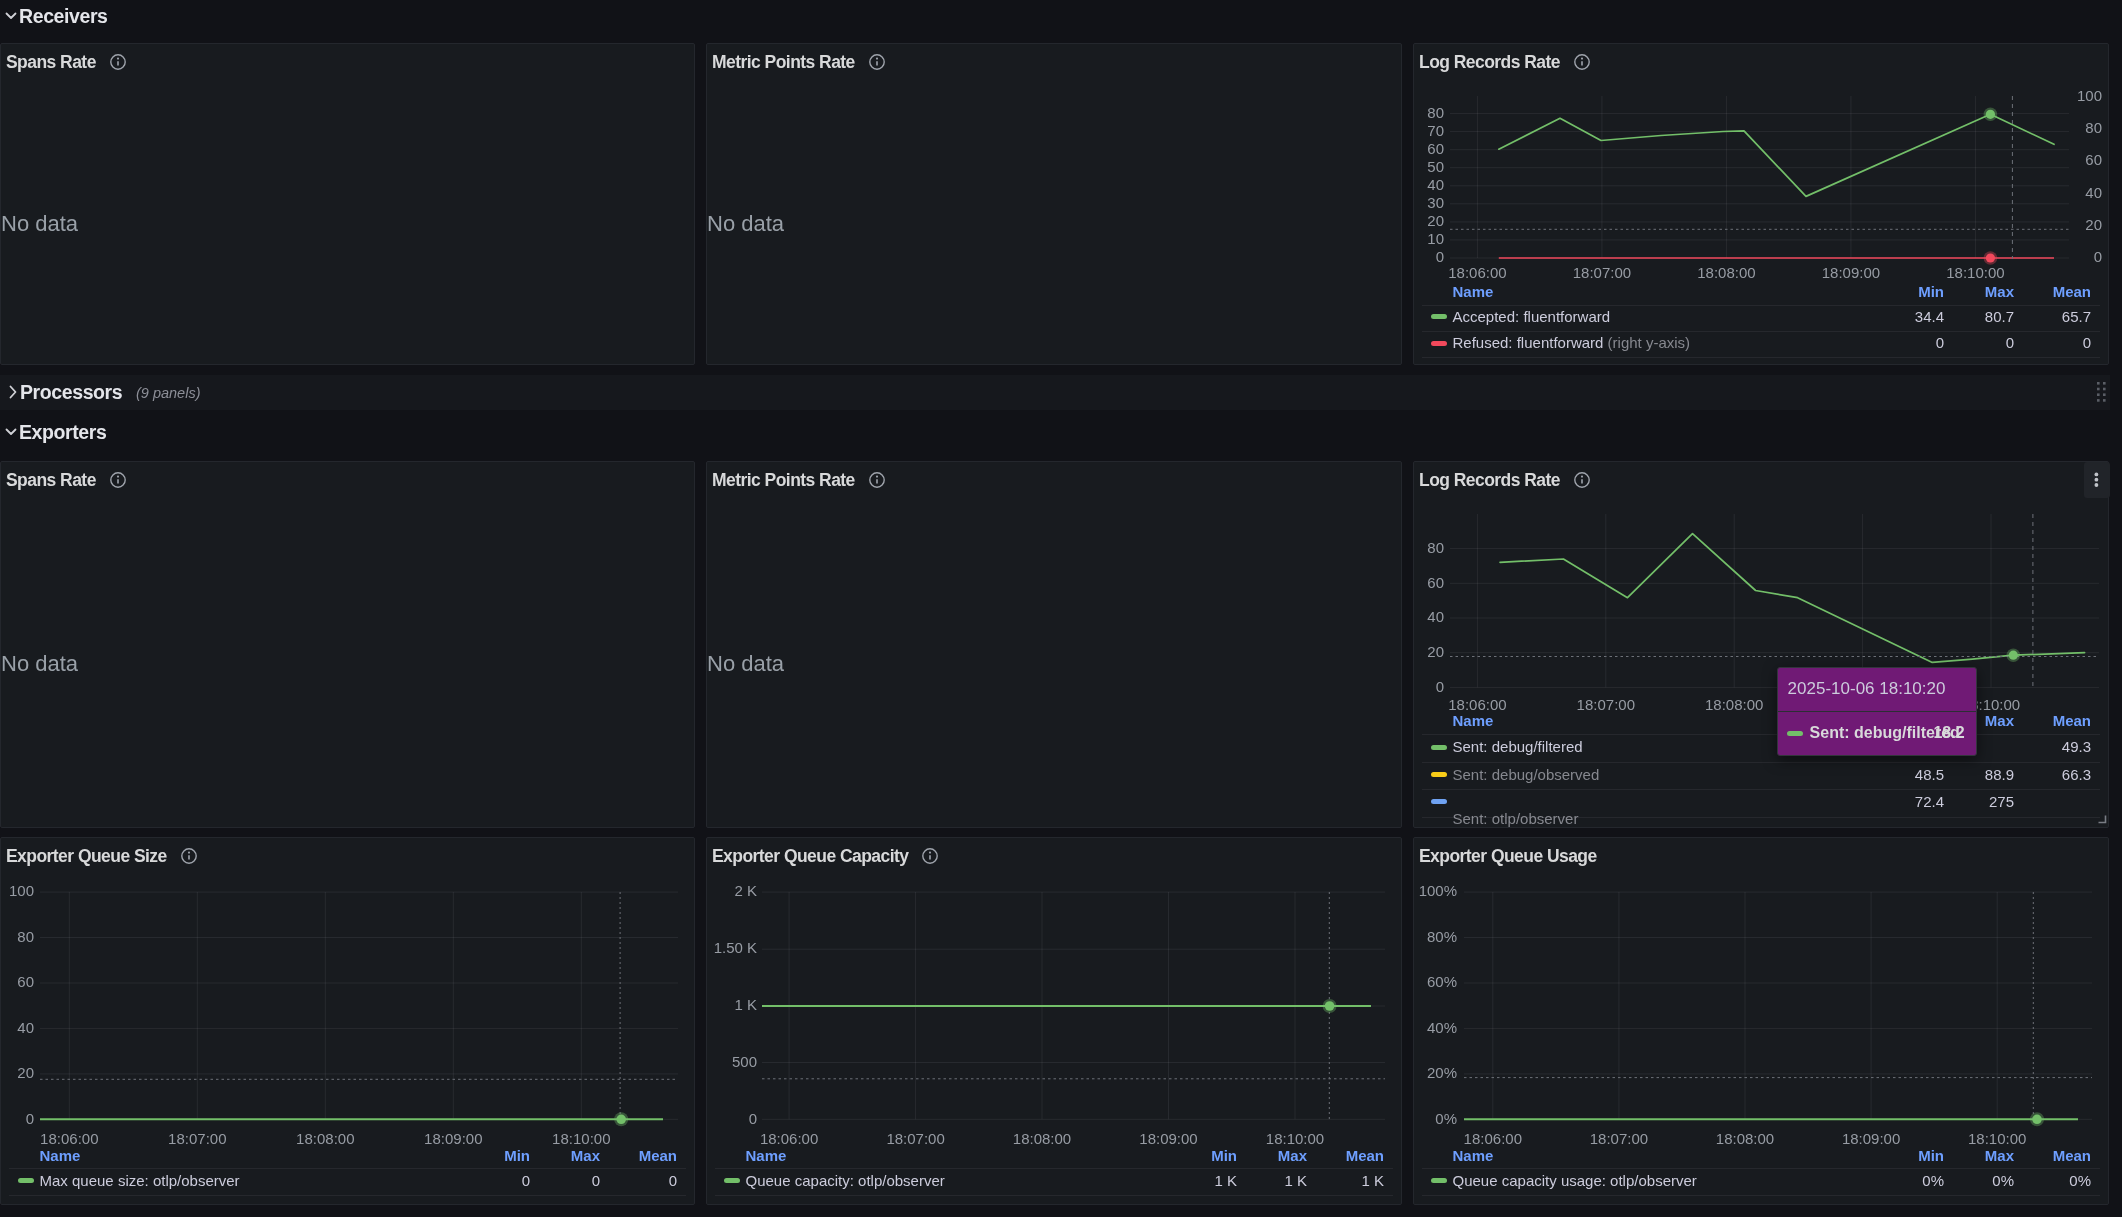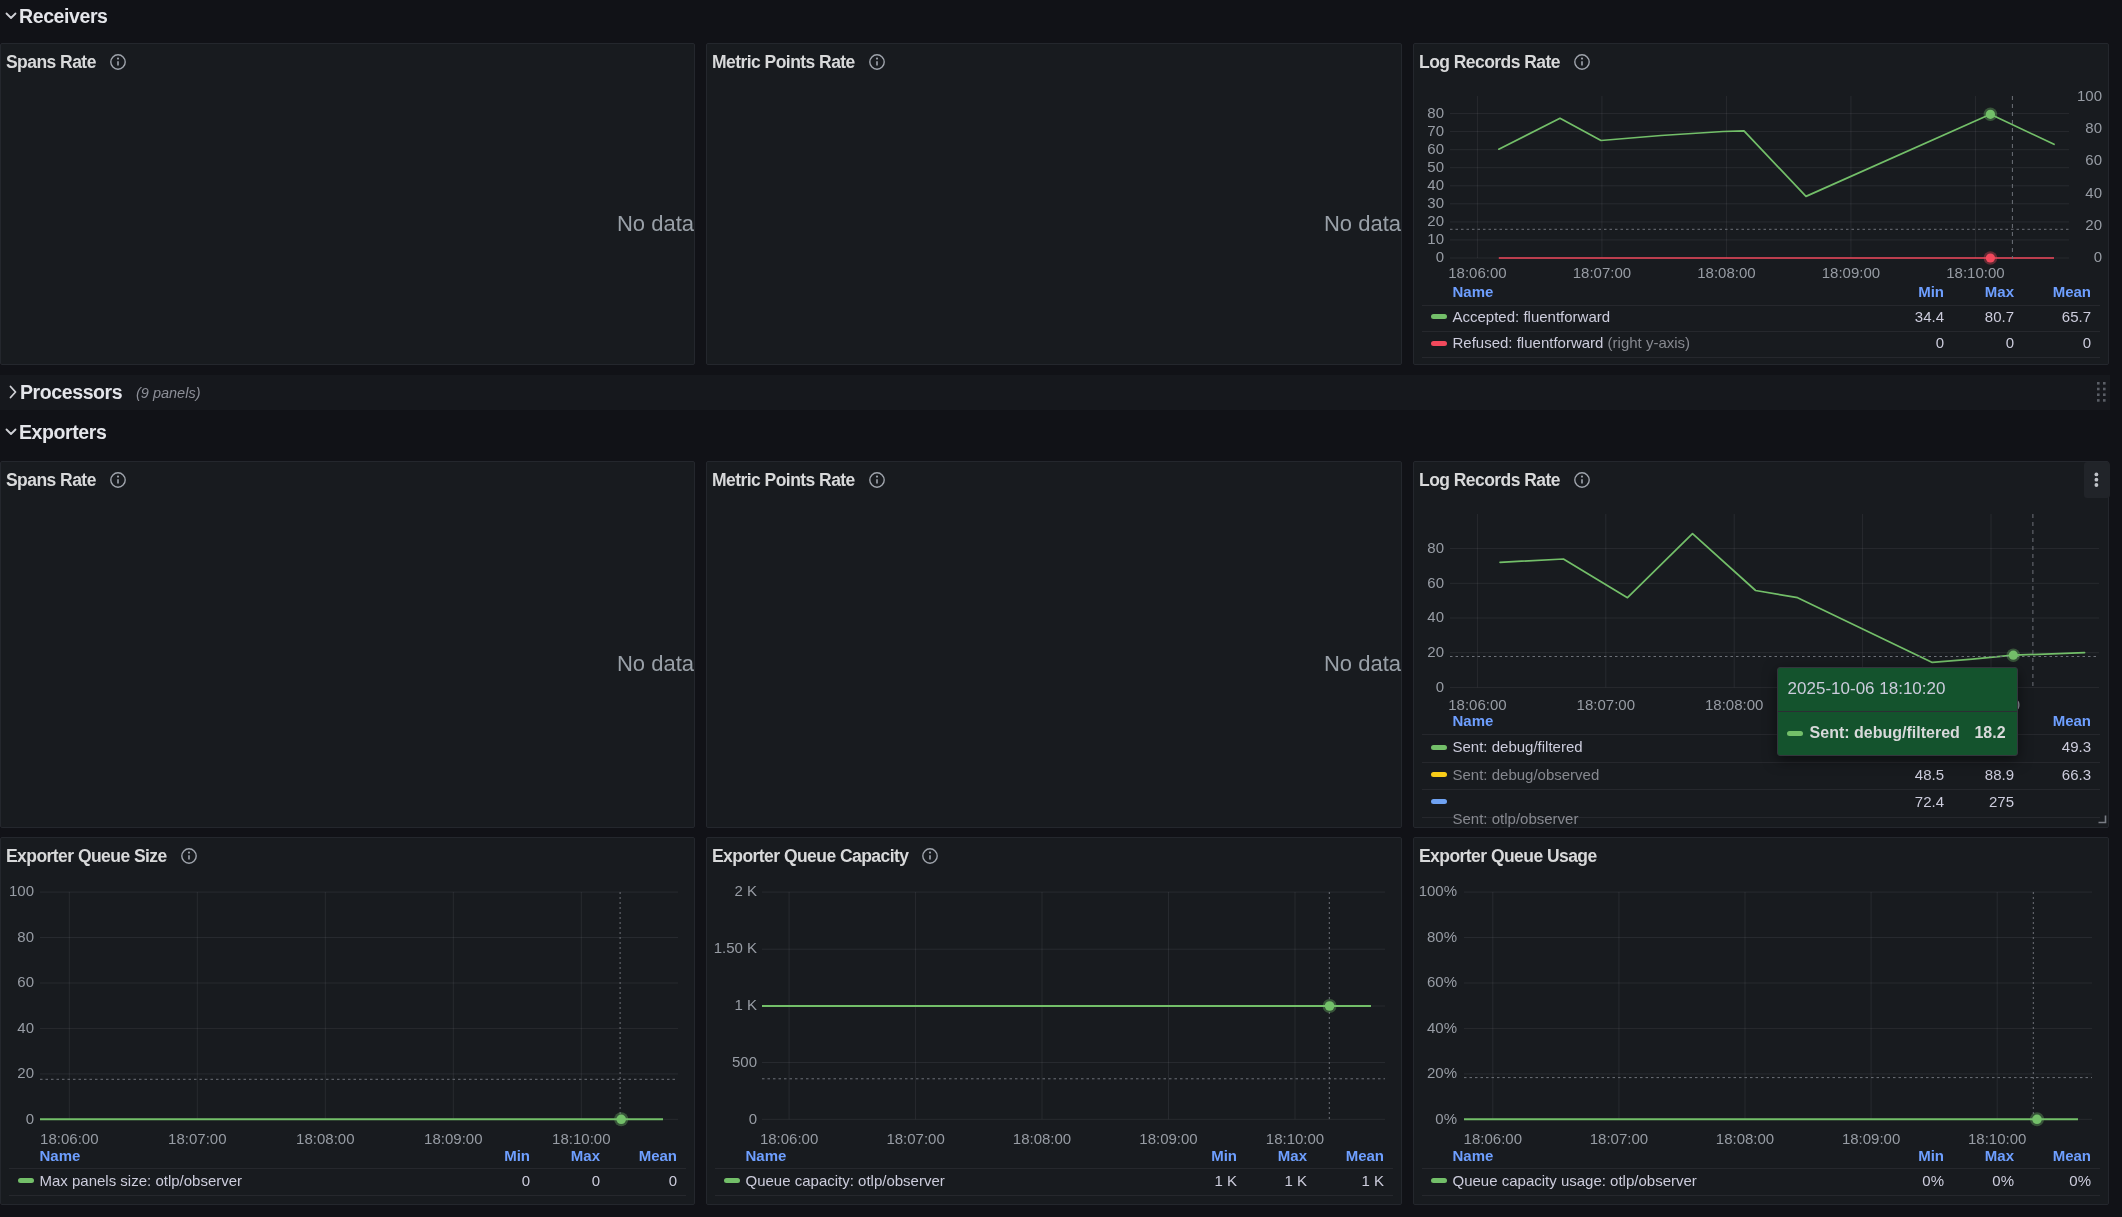--- a/index.html
+++ b/index.html
@@ -1,18 +1,18 @@
 <!DOCTYPE html>
 <html><head><meta charset="utf-8"><title>d</title><style>
 *{margin:0;padding:0;box-sizing:border-box}
 html,body{width:2122px;height:1217px;background:#111217;font-family:"Liberation Sans",sans-serif;overflow:hidden}
 body{position:relative}
 .panel{position:absolute;background:#181b1f;border:1px solid #24272d;border-radius:2px}
 .ptitle{position:absolute;top:7px;left:5px;display:flex;align-items:center;gap:14px;height:22px;font-size:17.5px;font-weight:700;color:#d8d9da;letter-spacing:-0.55px;white-space:nowrap}
-.nodata{position:absolute;left:0;right:0;text-align:right;font-size:22px;color:#99a0a8}
+.nodata{position:absolute;left:0;right:0;text-align:left;font-size:22px;color:#99a0a8}
 .sechead{position:absolute;display:flex;align-items:center;font-size:19.5px;font-weight:700;color:#e4e5ea;letter-spacing:-0.4px}
 .legtxt{position:absolute;font-size:15px;line-height:18px;white-space:nowrap}
 .legnum{position:absolute;font-size:15px;line-height:18px;text-align:right;color:#ccccdc}
 .leghead{position:absolute;font-size:15px;line-height:18px;font-weight:700;color:#6e9fff}
 .divider{position:absolute;height:1px;background:rgba(204,204,220,0.08)}
 .chip{position:absolute;width:16px;height:5px;border-radius:2.5px}
 svg{position:absolute;top:0;left:0}
 </style></head><body>
 <svg style="left:3px;top:8px" width="16" height="16" viewBox="0 0 16 16">
     <polyline points="3.5,5.5 8,10 12.5,5.5" fill="none" stroke="#d0d1d6" stroke-width="1.8" stroke-linecap="round" stroke-linejoin="round"></polyline>
@@ -213,21 +213,21 @@
     <div class="legnum" style="left:0;width:677px;top:303.6px">66.3</div>
     <div class="divider" style="left:8px;right:8px;top:327px"></div>
     <div class="chip" style="left:17px;top:337.3px;background:#6fa2f2"></div>
     <div class="legtxt" style="left:38.5px;top:348px;color:#86888f">Sent: otlp/observer</div>
     <div class="legnum" style="left:0;width:530px;top:330.8px">72.4</div>
     <div class="legnum" style="left:0;width:600px;top:330.8px">275</div>
     <div class="divider" style="left:8px;right:8px;top:354.6px"></div>
     <svg style="left:683px;top:352px" width="10" height="10" viewBox="0 0 10 10">
       <path d="M8.5 1.5 L8.5 8.5 L1.5 8.5" fill="none" stroke="#787c84" stroke-width="1.6"></path>
     </svg>
-    <div style="position:absolute;left:362.6px;top:205.4px;width:241px;height:89px;background:#14532d;border:1px solid #33353c;border-radius:3px;box-shadow:0 4px 14px rgba(0,0,0,0.5);z-index:5">
+    <div style="position:absolute;left:362.6px;top:205.4px;width:200px;height:89px;background:#701a75;border:1px solid #33353c;border-radius:3px;box-shadow:0 4px 14px rgba(0,0,0,0.5);z-index:5">
       <div style="position:absolute;left:10px;top:11px;font-size:17px;color:#ccccdc">2025-10-06 18:10:20</div>
       <div style="position:absolute;left:0;right:0;top:43px;height:1px;background:#2c2e34"></div>
       <div style="position:absolute;left:9px;top:63px;width:16px;height:5px;border-radius:2.5px;background:#73bf69"></div>
       <div style="position:absolute;left:32px;top:56px;font-size:16px;font-weight:700;color:#d8d9da">Sent: debug/filtered</div>
       <div style="position:absolute;right:11px;top:56px;font-size:16px;font-weight:700;color:#d8d9da">18.2</div>
     </div>
   </div>
 <div class="panel" style="left:0px;top:837px;width:695px;height:368px">
     <div class="ptitle">
       <span>Exporter Queue Size</span>
@@ -266,21 +266,21 @@
       <circle cx="620.2" cy="281.3" r="7.0" fill="#73bf69" fill-opacity="0.35"></circle>
       <circle cx="620.2" cy="281.3" r="4.8" fill="#73bf69"></circle>
     </svg>
     <div class="leghead" style="left:38.5px;top:309px">Name</div>
     <div class="leghead" style="right:166px;top:309px"></div>
     <div class="leghead" style="left:0;width:529px;top:309px;text-align:right">Min</div>
     <div class="leghead" style="left:0;width:599px;top:309px;text-align:right">Max</div>
     <div class="leghead" style="left:0;width:676px;top:309px;text-align:right">Mean</div>
     <div class="divider" style="left:8px;right:8px;top:330.3px"></div>
     <div class="chip" style="left:17px;top:340.0px;background:#73bf69"></div>
-    <div class="legtxt" style="left:38.5px;top:333.5px;color:#ccccdc">Max panels size: otlp/observer</div>
+    <div class="legtxt" style="left:38.5px;top:333.5px;color:#ccccdc">Max queue size: otlp/observer</div>
     <div class="legnum" style="left:0;width:529px;top:333.5px">0</div>
     <div class="legnum" style="left:0;width:599px;top:333.5px">0</div>
     <div class="legnum" style="left:0;width:676px;top:333.5px">0</div>
     <div class="divider" style="left:8px;right:8px;top:356.7px"></div>
   </div>
 <div class="panel" style="left:706px;top:837px;width:696px;height:368px">
     <div class="ptitle">
       <span>Exporter Queue Capacity</span>
       <svg width="16" height="16" viewBox="0 0 16 16" style="position:static">
         <circle cx="8" cy="8" r="7.2" fill="none" stroke="#9fa4ac" stroke-width="1.4"></circle>

